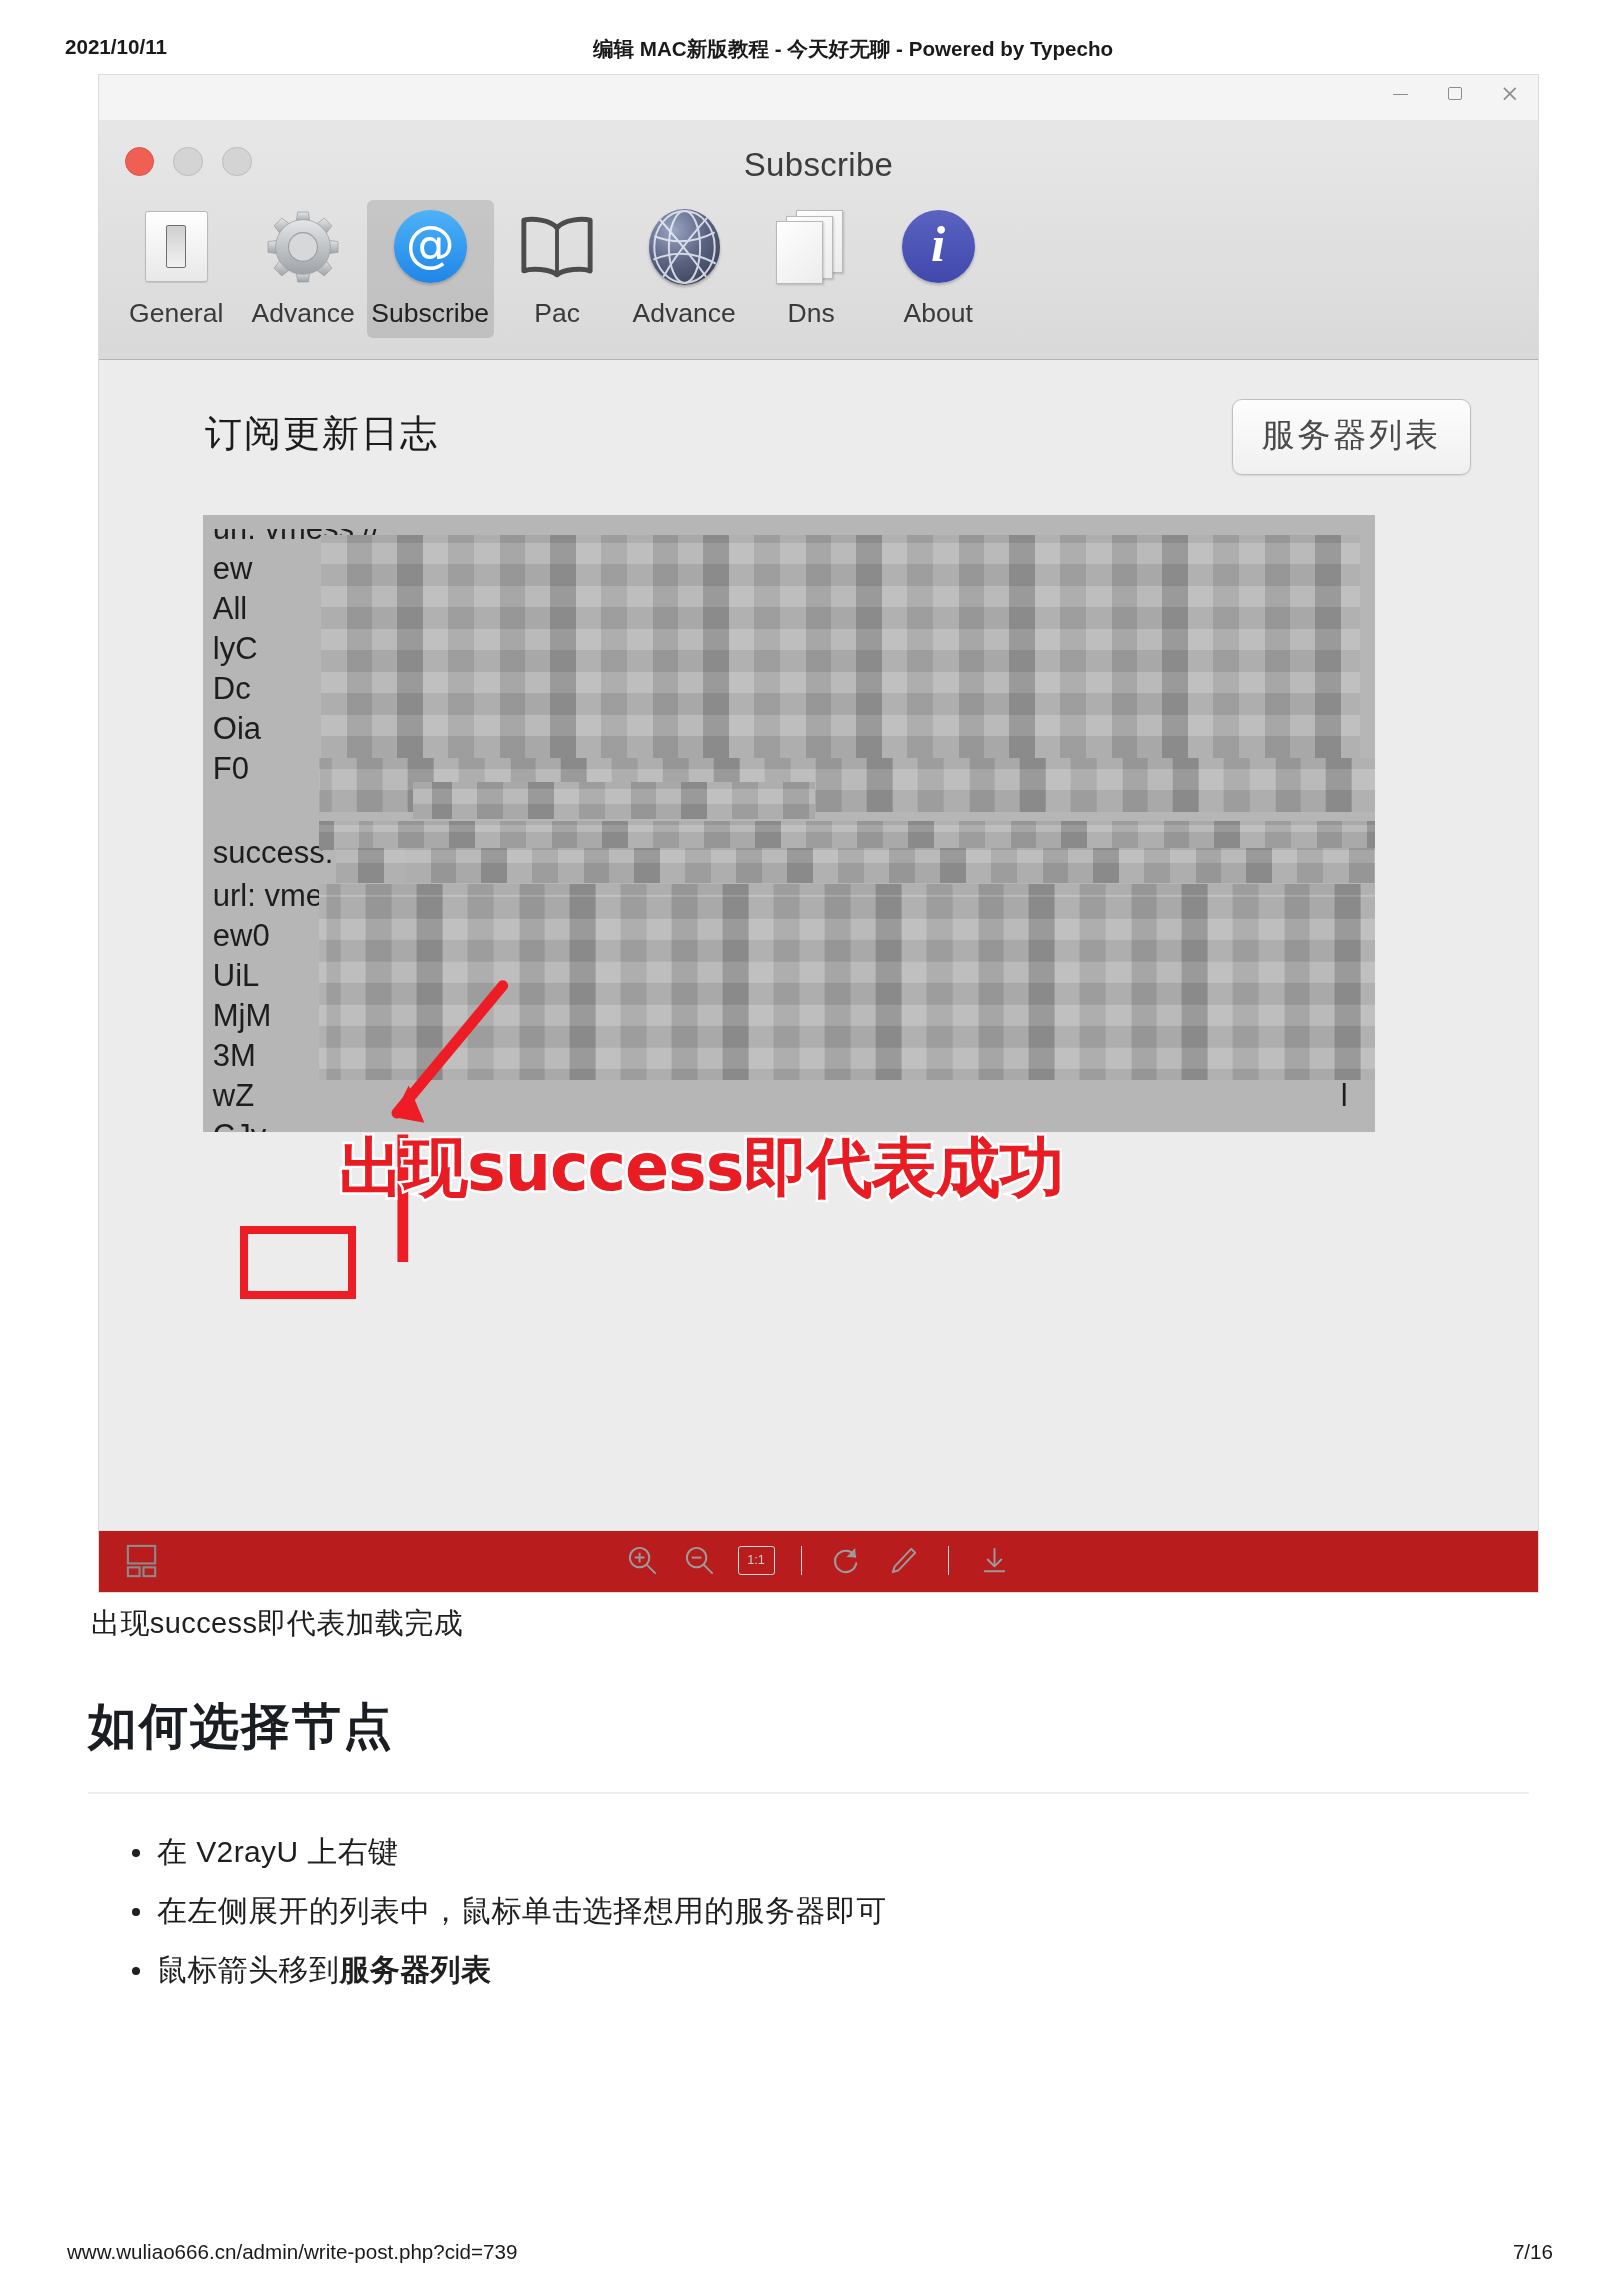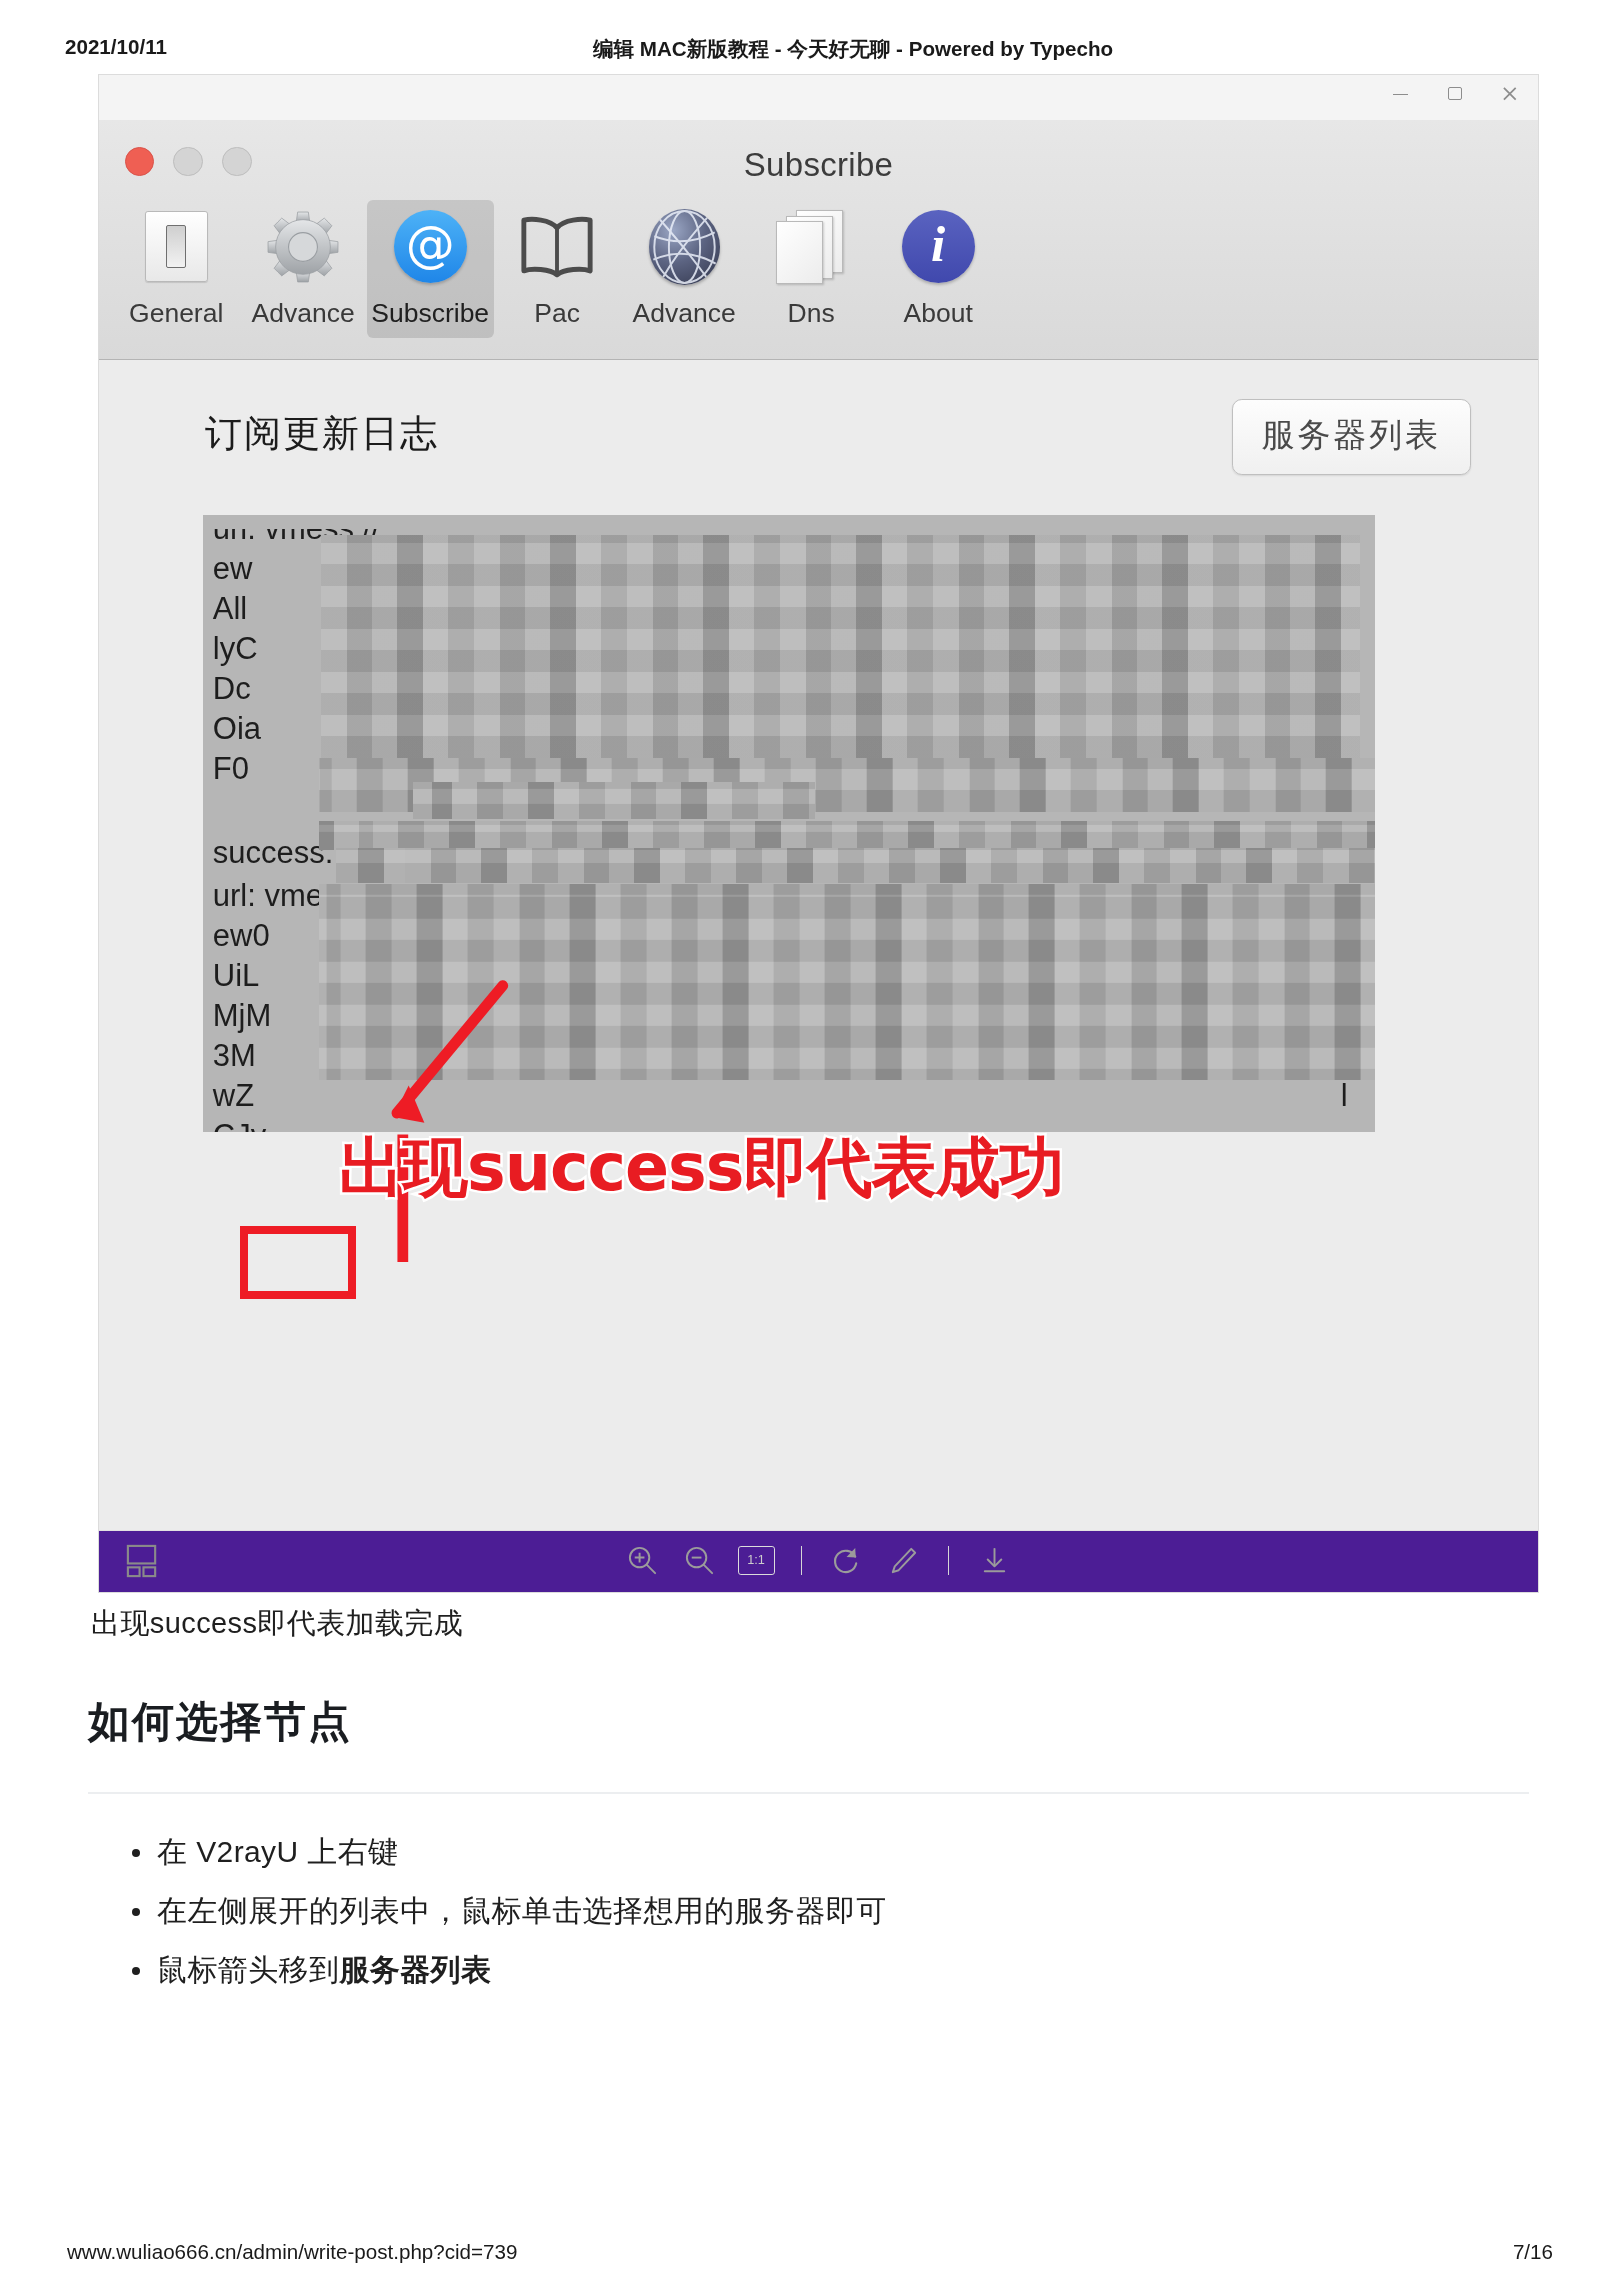--- a/index.html
+++ b/index.html
@@ -355,21 +355,21 @@
     box-sizing: content-box;
   }
 
   
   .pdf-toolbar {
     position: absolute;
     left: 0;
     bottom: 0;
     width: 1439px;
     height: 61px;
-    background: #4c1d95;
+    background: #b91c1c;
     border-top: 1px solid #e2e2e2;
   }
   .pdf-toolbar .left-ico {
     position: absolute;
     left: 24.5px;
     top: 10.8px;
   }
   .pdf-toolbar .center-ico {
     position: absolute;
     left: 0; top: 9.8px;
@@ -410,21 +410,21 @@
     left: 91px;
     top: 0;
     font-size: 29px;
     color: #1f1f1f;
     letter-spacing: 0.4px;
   }
   .h2 {
     position: absolute;
     left: 88px;
     top: 90px;
-    font-size: 42px;
+    font-size: 49px;
     font-weight: 700;
     color: #1a1d21;
     letter-spacing: 2px;
   }
   .hr {
     position: absolute;
     left: 88px;
     top: 188px;
     width: 1441px;
     height: 2px;

